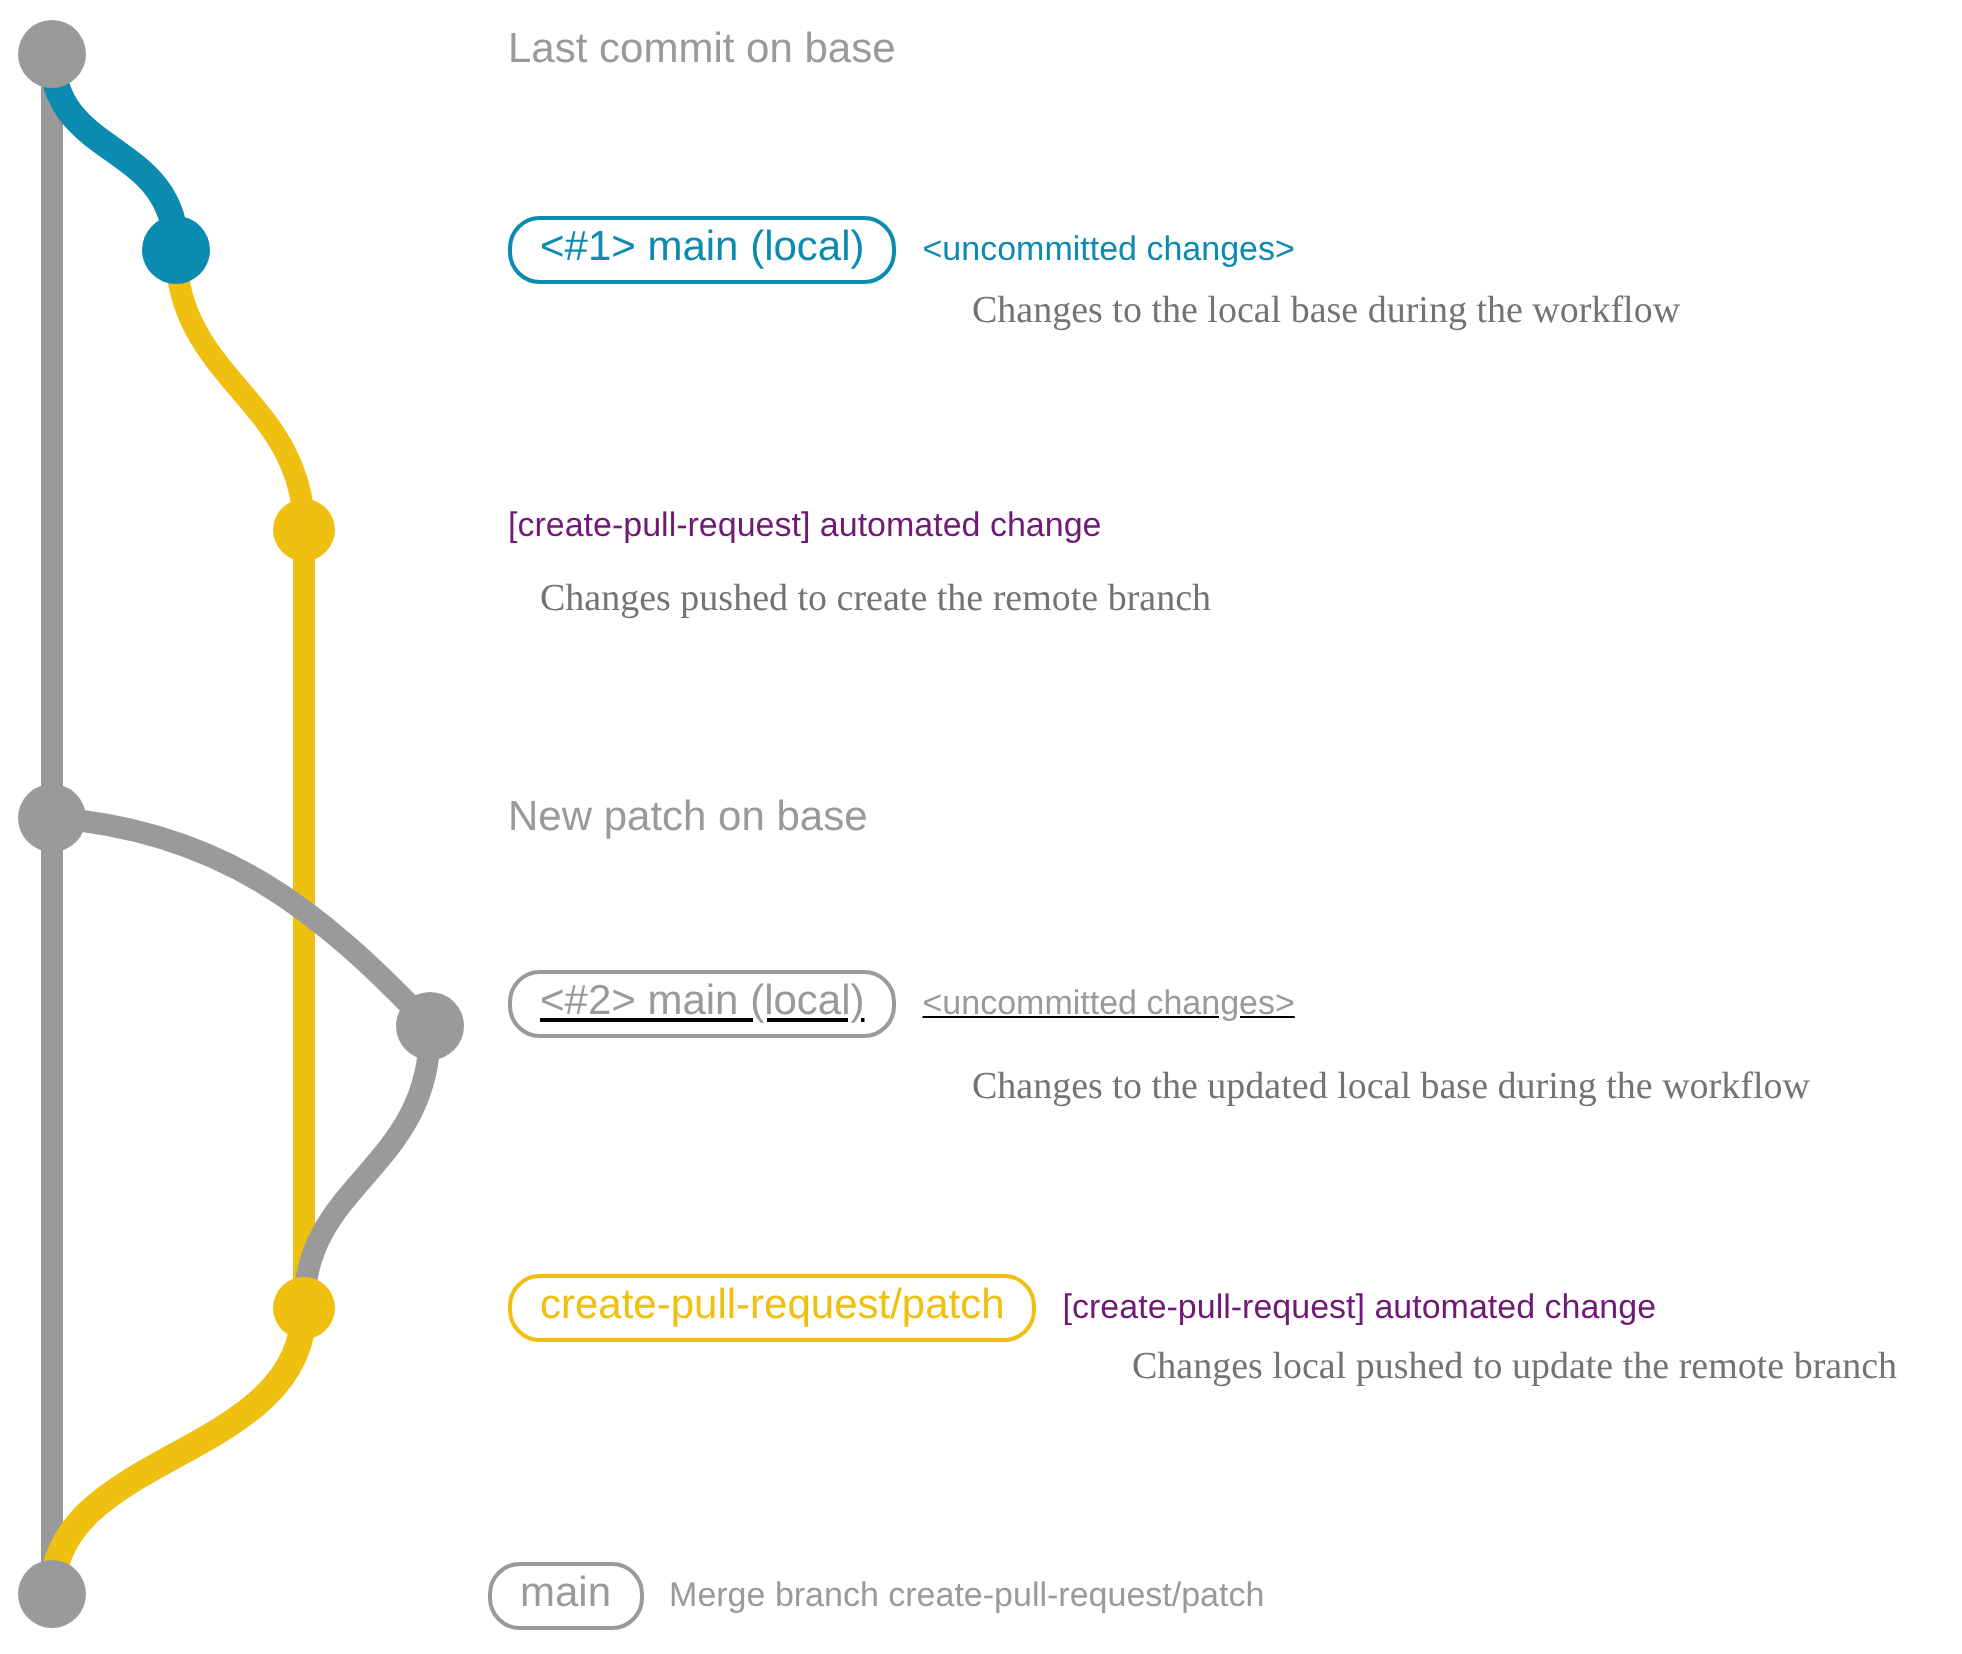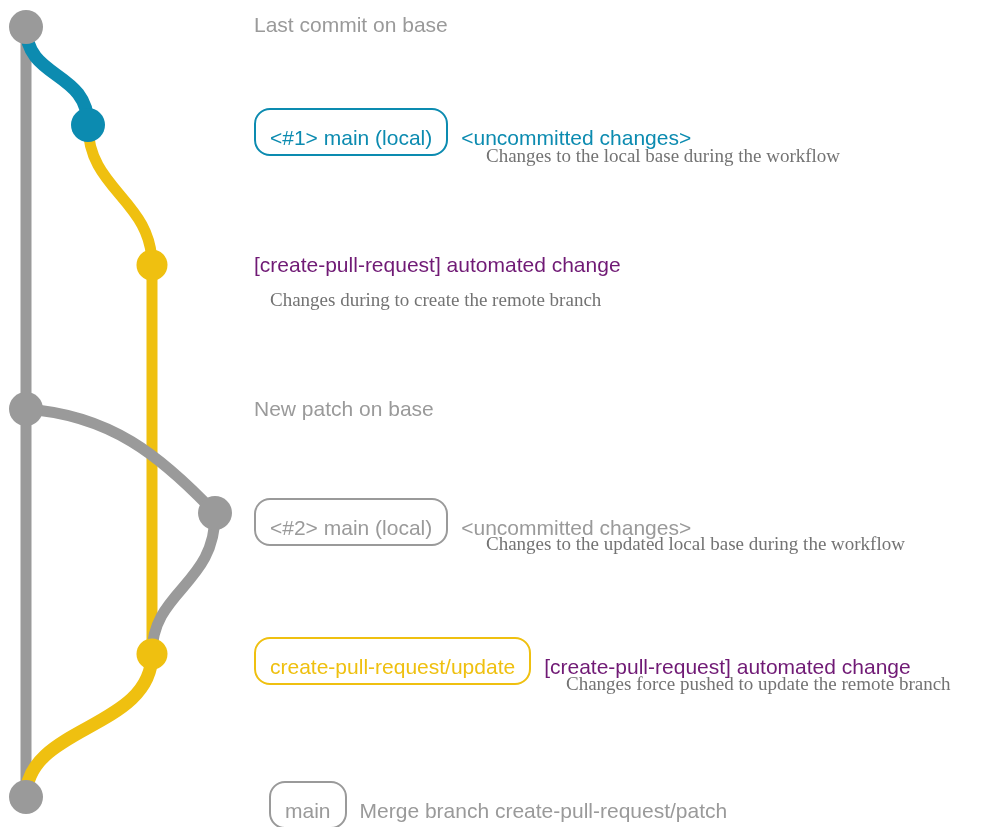--- a/index.html
+++ b/index.html
@@ -37,34 +37,34 @@
     position: absolute;
     display: flex;
     align-items: baseline;
   }
 
   
   .pill {
     display: inline-block;
     border: 2px solid #9a9a9a;
     border-radius: 16px;
-    padding: 17px 14px 5px 14px;
+    padding: 3px 14px 5px 14px;
     font-size: 21px;
     line-height: 1.05;
     color: #9a9a9a;
     white-space: nowrap;
     background: #ffffff;
   }
   .pill.blue   { border-color: #0c8bb0; color: #0c8bb0; }
   .pill.yellow { border-color: #efc010; color: #efc010; }
   .pill.gray   { border-color: #9a9a9a; color: #9a9a9a; }
 
   
   .subject {
-    font-size: 21px;
+    font-size: 17px;
     line-height: 1.05;
     white-space: nowrap;
     color: #9a9a9a;
   }
   .subject.blue   { color: #0c8bb0; }
   .subject.yellow { color: #701a75; }
   .subject.gray   { color: #9a9a9a; }
 
   
   .heading {
@@ -120,37 +120,37 @@
   <div class="heading" style="left:254px; top:14px;">Last commit on base</div>
 
   <div class="row" style="left:254px; top:108px;">
     <span class="pill blue">&lt;#1&gt; main (local)</span>
     <span class="pill-gap"></span>
     <span class="subject blue">&lt;uncommitted changes&gt;</span>
   </div>
   <div class="body-note" style="left:486px; top:146px;">Changes to the local base during the workflow</div>
 
   <div class="subject yellow" style="position:absolute; left:254px; top:254px;">[create-pull-request] automated change</div>
-  <div class="body-note" style="left:270px; top:290px;">Changes during to create the remote branch</div>
+  <div class="body-note" style="left:270px; top:290px;">Changes pushed to create the remote branch</div>
 
   <div class="heading" style="left:254px; top:398px;">New patch on base</div>
 
-  <div class="row" style="left:254px; top:498px;">
+  <div class="row" style="left:254px; top:485px;text-decoration:underline;">
     <span class="pill gray">&lt;#2&gt; main (local)</span>
     <span class="pill-gap"></span>
     <span class="subject gray">&lt;uncommitted changes&gt;</span>
   </div>
   <div class="body-note" style="left:486px; top:534px;">Changes to the updated local base during the workflow</div>
 
   <div class="row" style="left:254px; top:637px;">
-    <span class="pill yellow">create-pull-request/update</span>
+    <span class="pill yellow">create-pull-request/patch</span>
     <span class="pill-gap"></span>
     <span class="subject yellow">[create-pull-request] automated change</span>
   </div>
-  <div class="body-note" style="left:566px; top:674px;">Changes force pushed to update the remote branch</div>
+  <div class="body-note" style="left:566px; top:674px;">Changes local pushed to update the remote branch</div>
 
-  <div class="row" style="left:269px; top:781px;">
+  <div class="row" style="left:244px; top:781px;">
     <span class="pill gray">main</span>
     <span class="pill-gap"></span>
     <span class="subject gray">Merge branch create-pull-request/patch</span>
   </div>
 
 </div>
 
 </body></html>

